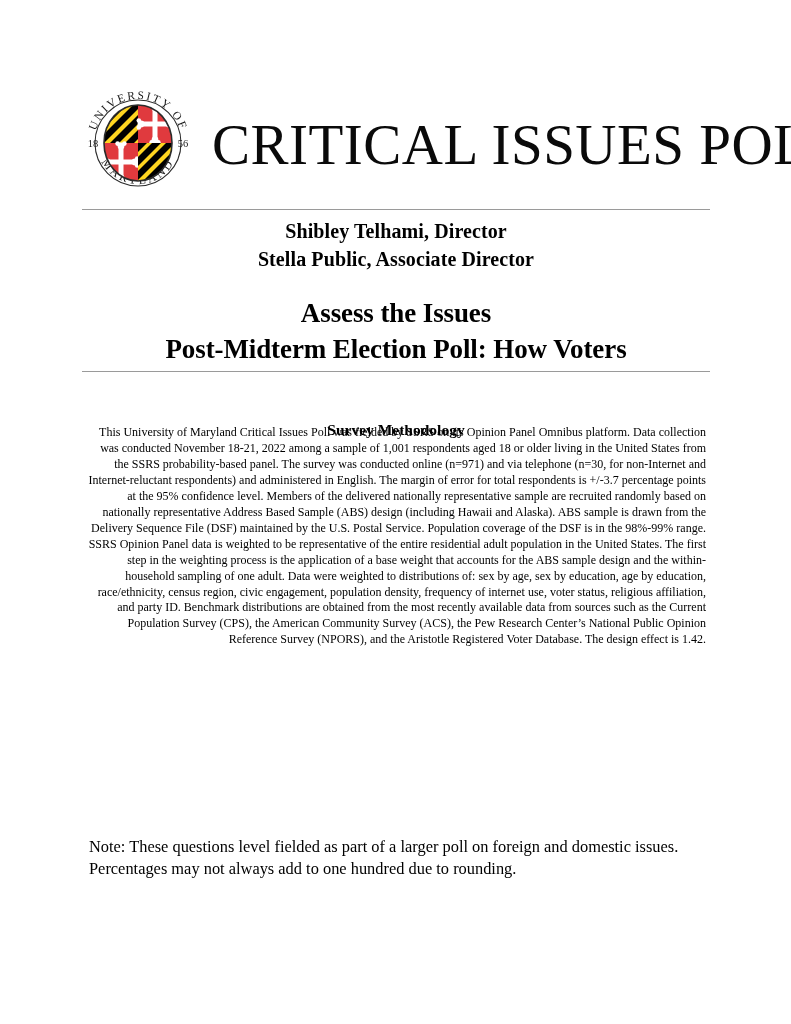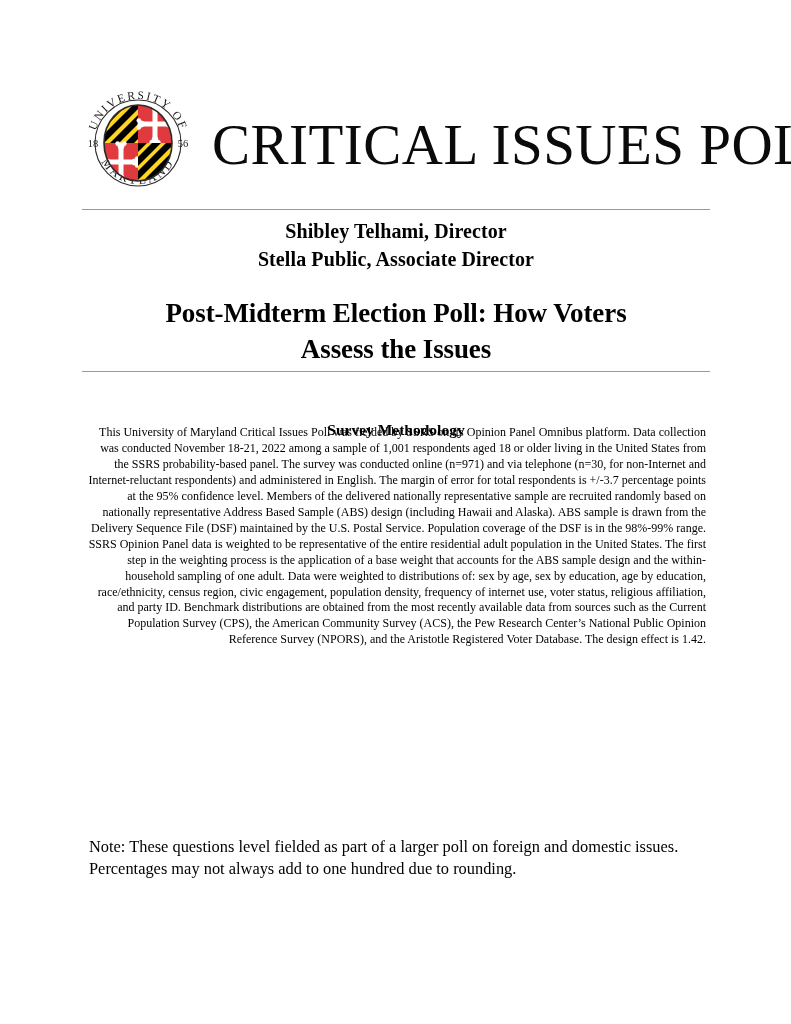--- a/index.html
+++ b/index.html
@@ -237,22 +237,22 @@
   </div>
 
   <hr class="rule rule-top">
 
   <div class="directors">
     <div class="director-line">Shibley Telhami, Director</div>
     <div class="director-line">Stella Public, Associate Director</div>
   </div>
 
   <div class="doc-title">
+    <div>Assess the Issues</div>
     <div>Post-Midterm Election Poll: How Voters</div>
-    <div>Assess the Issues</div>
   </div>
 
   <hr class="rule rule-mid">
 
   <div class="method-heading">Survey Methodology</div>
 
   <div class="method-body">This University of Maryland Critical Issues Poll was fielded by SSRS on its Opinion Panel Omnibus platform. Data collection was conducted November 18-21, 2022 among a sample of 1,001 respondents aged 18 or older living in the United States from the SSRS probability-based panel. The survey was conducted online (n=971) and via telephone (n=30, for non-Internet and Internet-reluctant respondents) and administered in English. The margin of error for total respondents is +/-3.7 percentage points at the 95% confidence level. Members of the delivered nationally representative sample are recruited randomly based on nationally representative Address Based Sample (ABS) design (including Hawaii and Alaska). ABS sample is drawn from the Delivery Sequence File (DSF) maintained by the U.S. Postal Service. Population coverage of the DSF is in the 98%-99% range. SSRS Opinion Panel data is weighted to be representative of the entire residential adult population in the United States. The first step in the weighting process is the application of a base weight that accounts for the ABS sample design and the within-household sampling of one adult. Data were weighted to distributions of: sex by age, sex by education, age by education, race/ethnicity, census region, civic engagement, population density, frequency of internet use, voter status, religious affiliation, and party ID. Benchmark distributions are obtained from the most recently available data from sources such as the Current Population Survey (CPS), the American Community Survey (ACS), the Pew Research Center’s National Public Opinion Reference Survey (NPORS), and the Aristotle Registered Voter Database. The design effect is 1.42.</div>
 
   <div class="note">Note: These questions level fielded as part of a larger poll on foreign and domestic issues. Percentages may not always add to one hundred due to rounding.</div>
 

